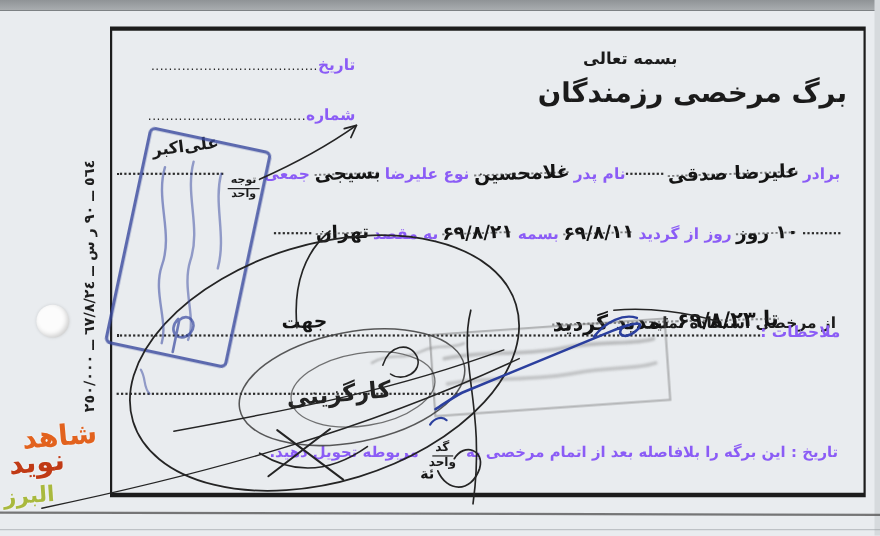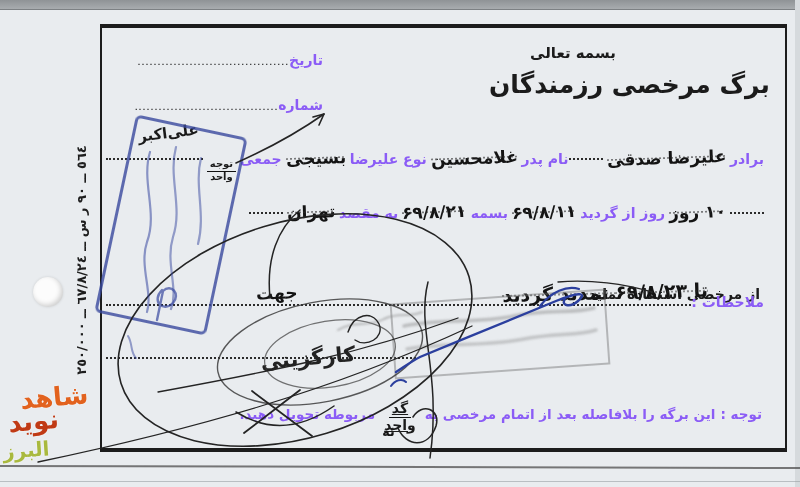--- a/index.html
+++ b/index.html
@@ -30,21 +30,21 @@
 
   .bodyline{display:flex;direction:rtl;align-items:baseline;font-size:14px;font-weight:bold;white-space:nowrap;}
   .line1{left:106px;top:148px;width:658px;}
   .line2{left:108px;top:202px;width:656px;}
   .dots{flex:1;border-bottom:2px dotted #2b2b2b;transform:translateY(-4px);min-width:8px;}
   .dots.cap{max-width:34px;}
   .hand{font-size:17px;font-weight:600;color:#141414;transform:rotate(-2deg);display:inline-block;letter-spacing:.5px;}
   .hv{margin:0 4px;text-decoration:line-through dotted rgba(45,45,45,.6);}
   .frac{display:inline-flex;flex-direction:column;align-items:center;line-height:1.05;font-size:10px;font-weight:bold;margin:0 4px;transform:translateY(3px);}
   .frac .ft{border-bottom:1.5px solid #111;padding:0 3px 1px;}
-  .frac.small{font-size:14px;text-decoration:underline;}
+  .frac.small{font-size:11px;}
   .unit-hand{left:138px;top:124px;font-size:15px;transform:rotate(-7deg);color:#1a1a1a;}
 
   .line3{right:40px;top:246px;font-size:14px;font-weight:bold;margin-top:40px;}
 
   .remarks{left:106px;top:294px;width:658px;display:flex;direction:rtl;align-items:flex-end;font-size:14px;font-weight:bold;}
   .remarks2{left:106px;top:356px;width:310px;border-bottom:2px dotted #2b2b2b;height:1px;}
   .remark-note{left:378px;top:283px;width:330px;font-size:19px;transform:rotate(-1.5deg);direction:rtl;text-align:right;text-decoration:line-through dotted rgba(45,45,45,.5);}
   .remark-word{left:256px;top:283px;font-size:17px;}
 
   .stamp-word{left:258px;top:346px;width:100px;text-align:center;font-size:21px;font-weight:bold;transform:rotate(-5deg);color:#222;}
@@ -122,21 +122,21 @@
 </div>
 <div class="abs remarks2"></div>
 <div class="abs hand remark-note">تا ۶۹/۸/۲۳ تمدید گردید</div>
 <div class="abs hand remark-word">جهت</div>
 
 <div class="abs stamp-word">کارگزینی</div>
 <div class="abs faded-box"></div>
 <div class="abs blue-box"></div>
 
 <div class="abs note">
-  <span class="print">توجه :</span>
+  <span class="print">تاریخ :</span>
   <span class="print">این برگه را بلافاصله بعد از اتمام مرخصی به</span>
   <span class="frac small">
     <span class="ft">گد</span>
     <span class="fb">واحد</span>
   </span>
   <span class="print">مربوطه تحویل دهید.</span>
 </div>
 <div class="abs hand tiny-mark">ئة</div>
 
 <div class="abs side-code">٥٦٤ ــ ٩٠ ر س ــ ٦٧/٨/٢٤ ــ ٢٥٠/٠٠٠</div>

